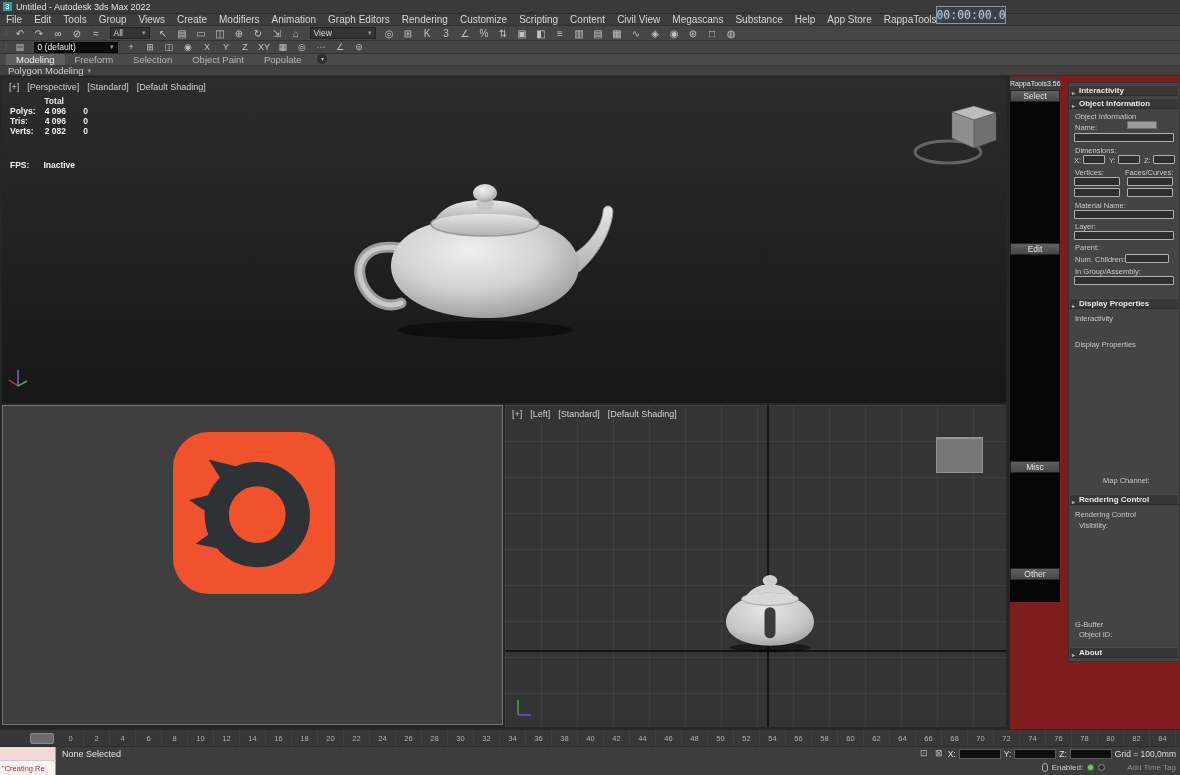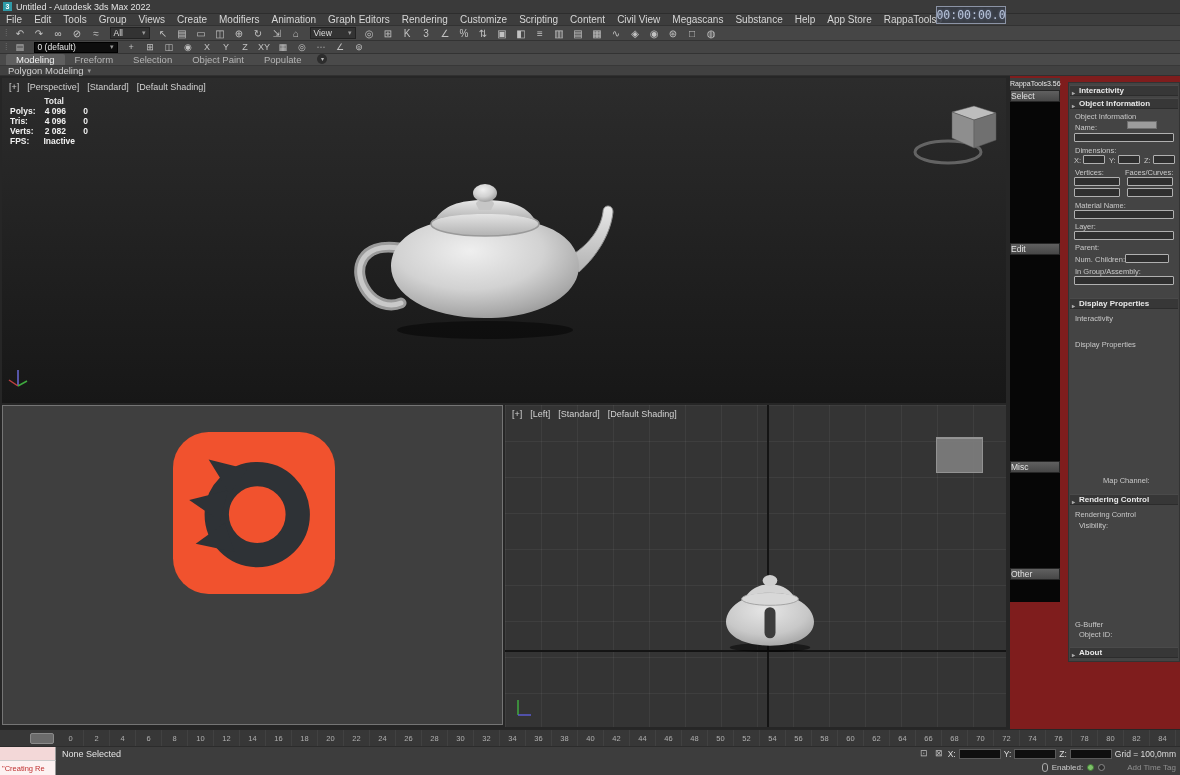--- a/index.html
+++ b/index.html
@@ -33,32 +33,32 @@
 #vparea{left:0;top:76px;width:1010px;height:653px;background:#262626}
 .vp{position:absolute;overflow:hidden}
 #vp-persp{left:2px;top:2px;width:1004px;height:325px;background:linear-gradient(#2c2c2c,#171717)}
 .vp-label{position:absolute;left:7px;top:4px;display:flex;gap:8px;z-index:5}
 .vpm{font-size:9px;color:#d2d2d2;cursor:default}
 .stats{position:absolute;left:8px;top:18px;font-size:8.5px;font-weight:bold;color:#f0f0f0;z-index:5}
 .stat-head{margin-left:26px;width:28px;text-align:right;color:#e6e6e6}
 .stat-row .sl{display:inline-block;width:28px}
 .stat-row .st{display:inline-block;width:28px;text-align:right}
 .stat-row .ss{display:inline-block;width:22px;text-align:right}
-.stat-fps{margin-top:0}
+.stat-fps{margin-top:24px}
 .stat-fps .fpsv{margin-left:14px}
 #vp-corona{position:absolute;left:2px;top:329px;width:501px;height:320px;background:#3f3f3f;border:1px solid #757575;cursor:pointer}
 .corona-msg{position:absolute;left:0;top:215px;width:100%;text-align:center;font-size:12.5px;font-weight:bold;color:#f2f2f2}
 #vp-left{left:505px;top:329px;width:501px;height:322px;background:#343434;background-image:linear-gradient(rgba(255,255,255,.05) 1px,transparent 1px),linear-gradient(90deg,rgba(255,255,255,.05) 1px,transparent 1px);background-size:36px 36px}
 .axis-h{position:absolute;left:0;right:0;top:245px;height:2px;background:#141414}
 .axis-v{position:absolute;top:0;bottom:0;left:262px;width:2px;background:#141414}
 .gridcube{position:absolute;left:431px;top:32px;width:47px;height:36px;background:#7d7d7d;border:1px solid #9a9a9a;box-shadow:inset 0 1px 0 rgba(255,255,255,.25);opacity:.92}
 
 #rappa{left:1010px;top:78px;width:50px;height:524px;display:flex;flex-direction:column;background:#060606}
 #rappa .rt-title{height:12px;background:#3d3d3d;color:#e8e8e8;font-size:7px;line-height:12px;text-align:center}
-.rt-btn{height:12px;background:linear-gradient(#606060,#474747);border:1px solid #262626;color:#e2e2e2;font-size:8.5px;line-height:10px;text-align:left;cursor:default}
+.rt-btn{height:12px;background:linear-gradient(#606060,#474747);border:1px solid #262626;color:#e2e2e2;font-size:8.5px;line-height:10px;text-align:center;cursor:default}
 .rt-sp{background:#060606}
 
 #rpanel{left:1068px;top:82px;width:112px;height:580px;background:#444;border:1px solid #333}
 .rp-hdr{position:absolute;left:1px;right:1px;height:11px;background:#373737;border-top:1px solid #4a4a4a;border-bottom:1px solid #2c2c2c;color:#e8e8e8;font-size:8px;font-weight:bold;line-height:10px;padding-left:9px}
 .rp-hdr .tri{position:absolute;left:2px;top:2px;color:#aaa;font-size:6px}
 .rp-lbl{position:absolute;font-size:7.5px;color:#c8c8c8;white-space:nowrap}
 .rp-fld{position:absolute;background:#2f2f2f;border:1px solid #b0b0b0;height:9px;border-radius:1px}
 
 #timeline{left:0;top:729px;width:1180px;height:17px;background:#373737;border-top:1px solid #272727}
 #tslider{position:absolute;left:30px;top:3px;width:24px;height:11px;background:#6b6b6b;border:1px solid #8a8a8a;border-radius:2px}
@@ -131,21 +131,21 @@
     <div class="icons">
         <span class="tbi">↖</span>
         <span class="tbi">▤</span>
         <span class="tbi">▭</span>
         <span class="tbi">◫</span>
         <span class="tbi">⊕</span>
         <span class="tbi">↻</span>
         <span class="tbi">⇲</span>
         <span class="tbi">⌂</span>
       </div>
-    <div class="tb-drop" style="width:46px">
+    <div class="tb-drop" style="width:66px">
         <span>View</span>
         <span class="caret">▾</span>
       </div>
     <div class="icons">
         <span class="tbi">◎</span>
         <span class="tbi">⊞</span>
         <span class="tbi">K</span>
         <span class="tbi">3</span>
         <span class="tbi">∠</span>
         <span class="tbi">%</span>

